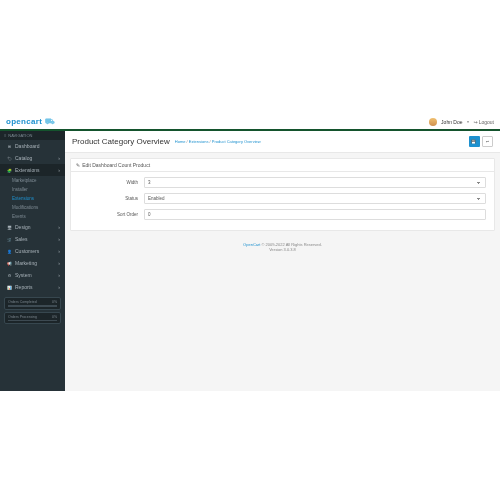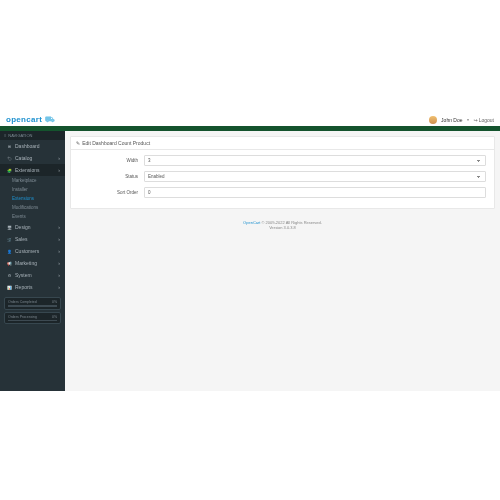--- a/index.html
+++ b/index.html
@@ -1,18 +1,18 @@
 <!DOCTYPE html>
 <html><head>
 <meta charset="utf-8">
 <style>
 *{margin:0;padding:0;box-sizing:border-box;font-family:Arial,sans-serif}
 body{background:#fff;font-size:5px}
 .top-space{height:114px;background:#fff}
-.header{height:17px;background:#fff;display:flex;align-items:center;padding:0 6px;border-bottom:5px solid #14532d}
+.header{height:17px;background:#fff;display:flex;align-items:center;padding:0 6px;border-bottom:2px solid #14532d}
 .logo{color:#1e91cf;font-weight:bold;font-size:8px;letter-spacing:0.3px}
 .logo-cart{color:#74c5e8}
 .header-right{margin-left:auto;display:flex;align-items:center;gap:4px}
 .avatar{width:8px;height:8px;border-radius:50%;background:linear-gradient(#f0c070,#d09050)}
 .username{font-size:5px;color:#333}
 .caret{font-size:3px;color:#666}
 .logout{font-size:5px;color:#666;display:flex;align-items:center;gap:1px}
 .main{display:flex;min-height:260px}
 .sidebar{width:65px;background:#263238;color:#a8b2b9}
 .nav-header{background:#1c2529;padding:2px 4px;font-size:4px;color:#7d8a93;display:flex;align-items:center;gap:2px}
@@ -111,20 +111,36 @@
         <span class="nav-icon">📊</span>
         <span>Reports</span>
       </div>
     <div class="sidebar-widgets">
       <div class="widget-box"><span>Orders Completed</span><span style="float:right">0%</span><div class="widget-bar"></div></div>
       <div class="widget-box"><span>Orders Processing</span><span style="float:right">0%</span><div class="widget-bar"></div></div>
     </div>
   </div>
 
   <div class="content">
+    <div class="page-header">
+      <h1 class="page-title">Product Category Overview</h1>
+      <div class="breadcrumb">
+        <a>Home</a> / 
+        <a>Extensions</a> / 
+        <a>Product Category Overview</a>
+      </div>
+      <div class="header-actions">
+        <button class="btn btn-primary">
+            <span>💾</span>
+          </button>
+        <button class="btn btn-default">
+            <span>↩</span>
+          </button>
+      </div>
+    </div>
 
     <div class="panel">
       <div class="panel-header">
         <span>✎</span>
         <span>Edit Dashboard Count Product</span>
       </div>
       <div class="panel-body">
         <div class="form-row">
           <div class="form-label">Width</div>
           <div class="form-control"><select><option>3</option></select></div>

